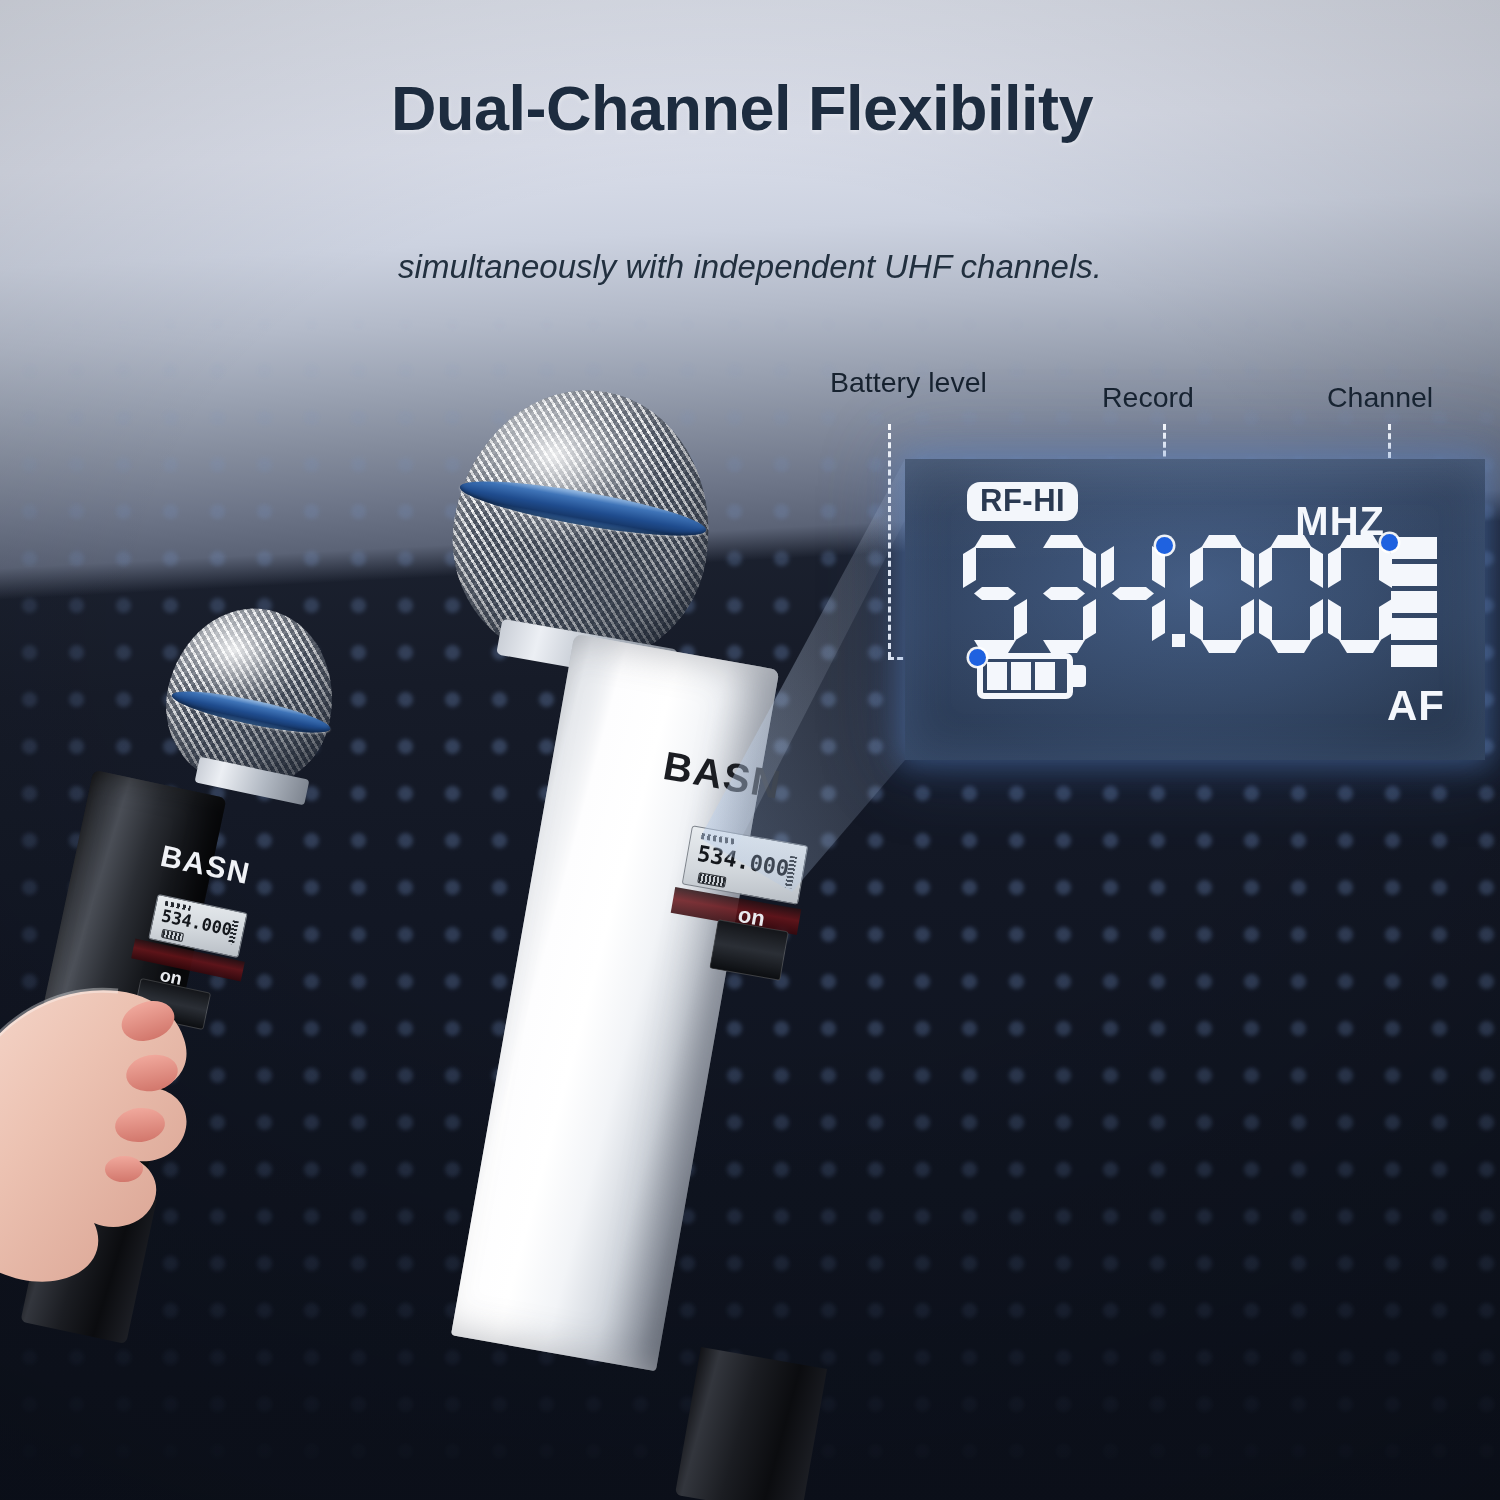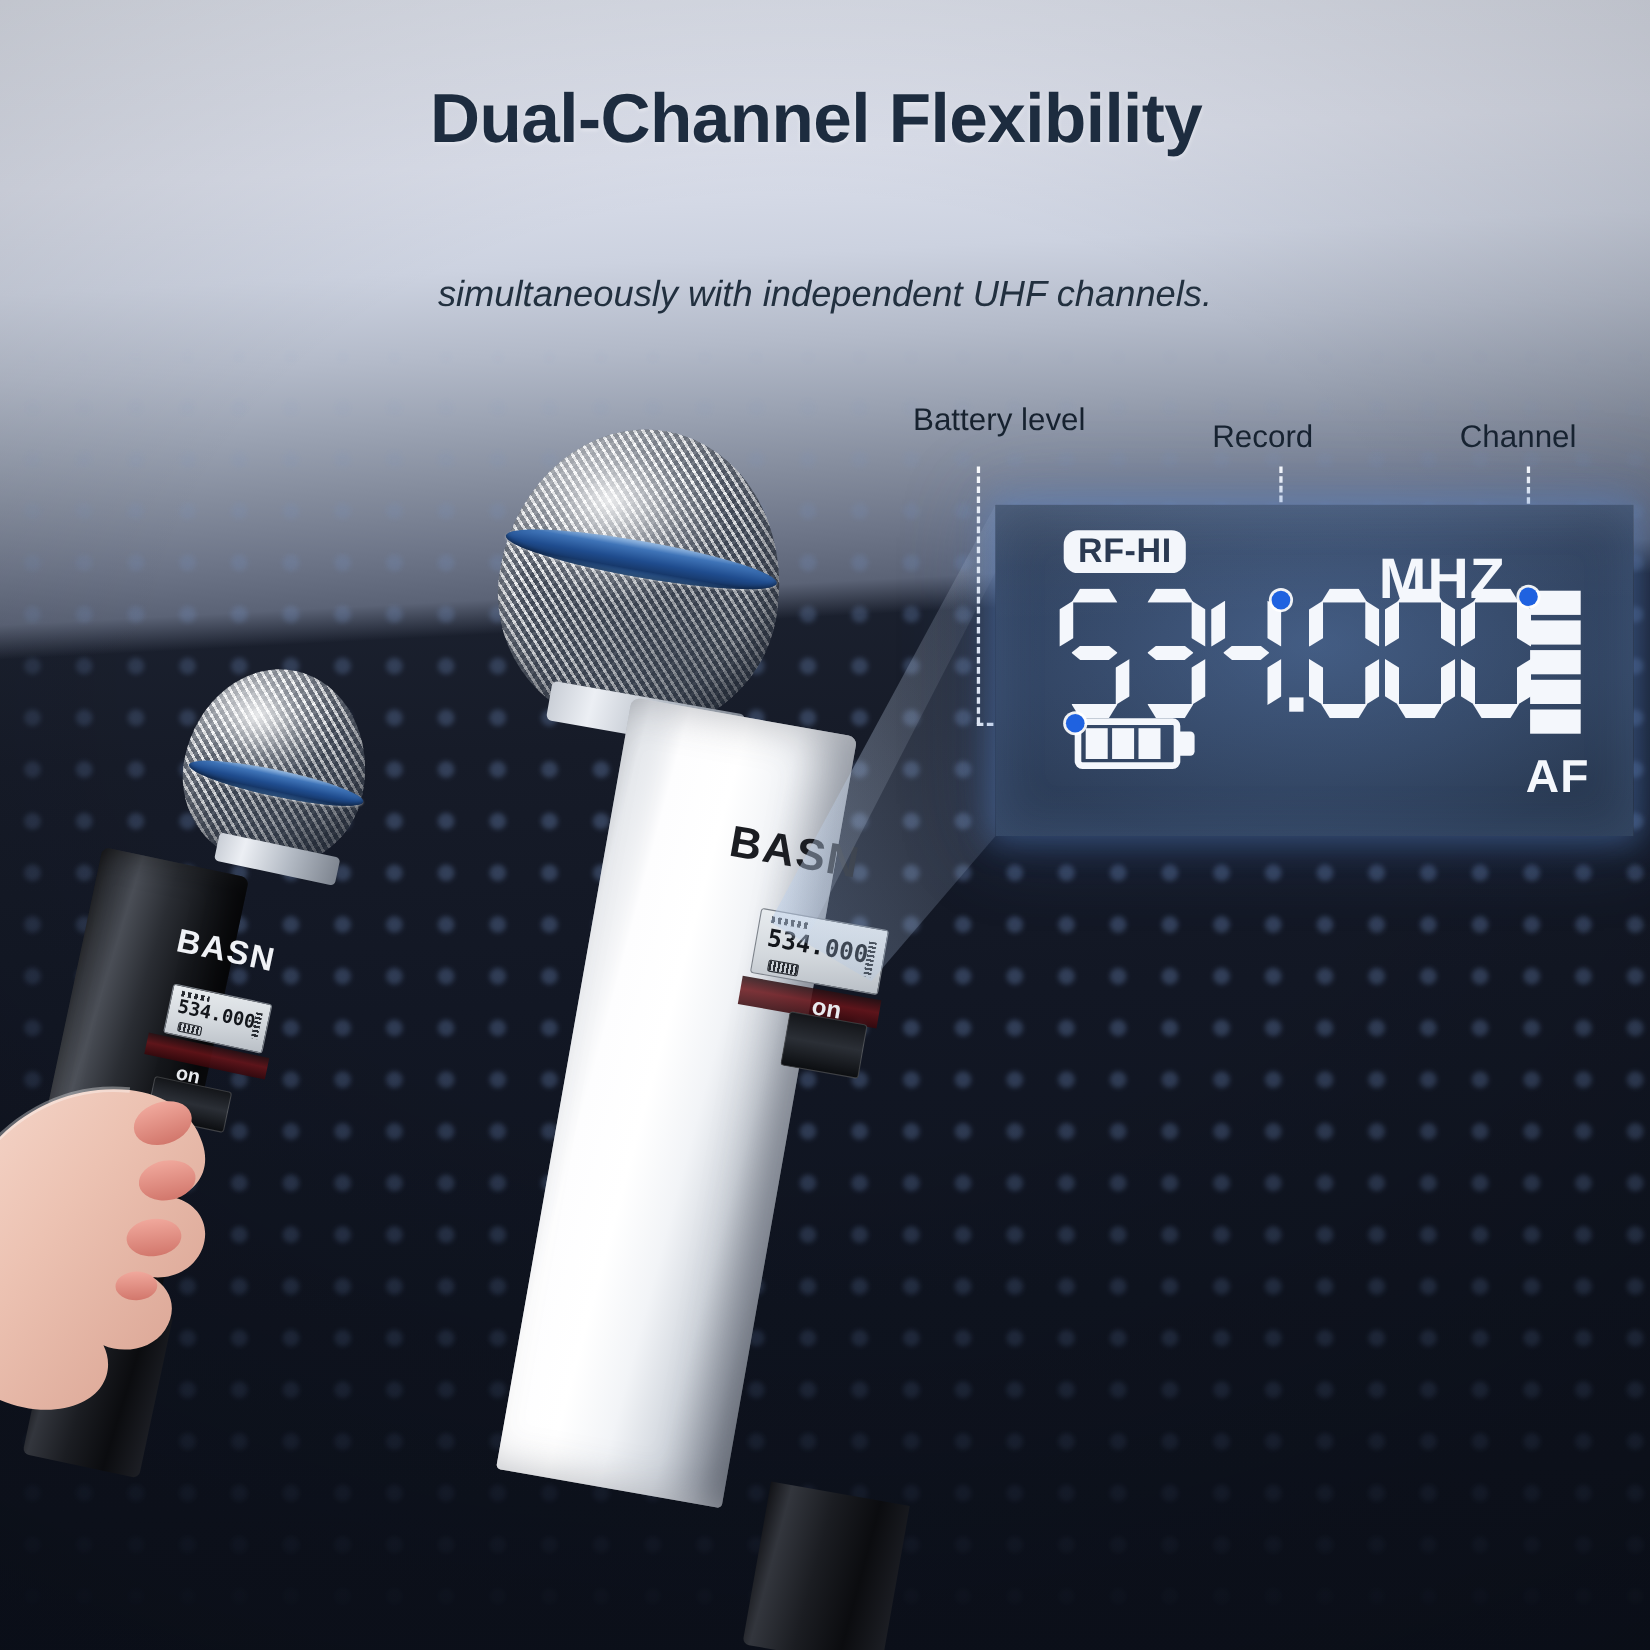--- a/index.html
+++ b/index.html
@@ -121,22 +121,22 @@
   .seg i.d{left:11px;top:105px;width:42px;height:13px;clip-path:polygon(0 0,100% 0,calc(100% - 8px) 100%,8px 100%);}
   
   .seg i.f{left:0;top:11px;width:13px;height:42px;clip-path:polygon(0 8px,100% 0,100% calc(100% - 8px),0 100%);}
   .seg i.b{left:51px;top:11px;width:13px;height:42px;clip-path:polygon(0 0,100% 8px,100% 100%,0 calc(100% - 8px));}
   .seg i.e{left:0;top:64px;width:13px;height:42px;clip-path:polygon(0 0,100% 8px,100% 100%,0 calc(100% - 8px));}
   .seg i.c{left:51px;top:64px;width:13px;height:42px;clip-path:polygon(0 8px,100% 0,100% calc(100% - 8px),0 100%);}
   .segdot{position:relative;width:20px;height:118px;}
   .segdot b{position:absolute;left:2px;bottom:6px;width:13px;height:13px;background:#f4f7fc;display:block;}
 
   .mhz{
-    position:absolute;right:116px;top:42px;
-    font-size:52px;font-weight:bold;color:#f4f7fc;letter-spacing:1px;line-height:1;
+    position:absolute;right:100px;top:42px;
+    font-size:40px;font-weight:bold;color:#f4f7fc;letter-spacing:1px;line-height:1;
   }
 
   
   .batt{position:absolute;left:72px;top:194px;width:109px;height:46px;}
   .batt-body{
     position:absolute;left:0;top:0;width:96px;height:46px;
     border:6px solid #f4f7fc;border-radius:7px;box-sizing:border-box;
   }
   .batt-tip{
     position:absolute;left:95px;top:12px;width:14px;height:22px;

